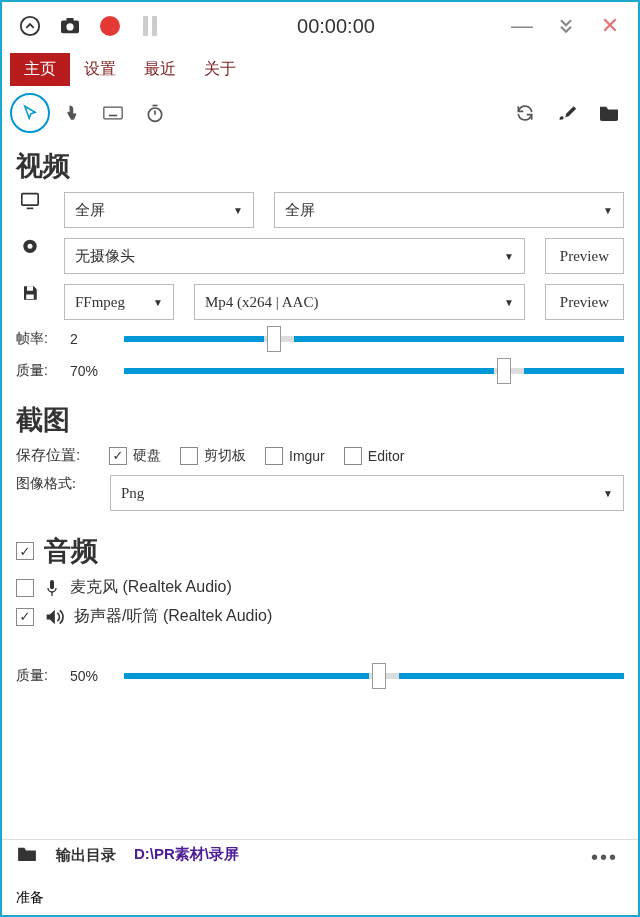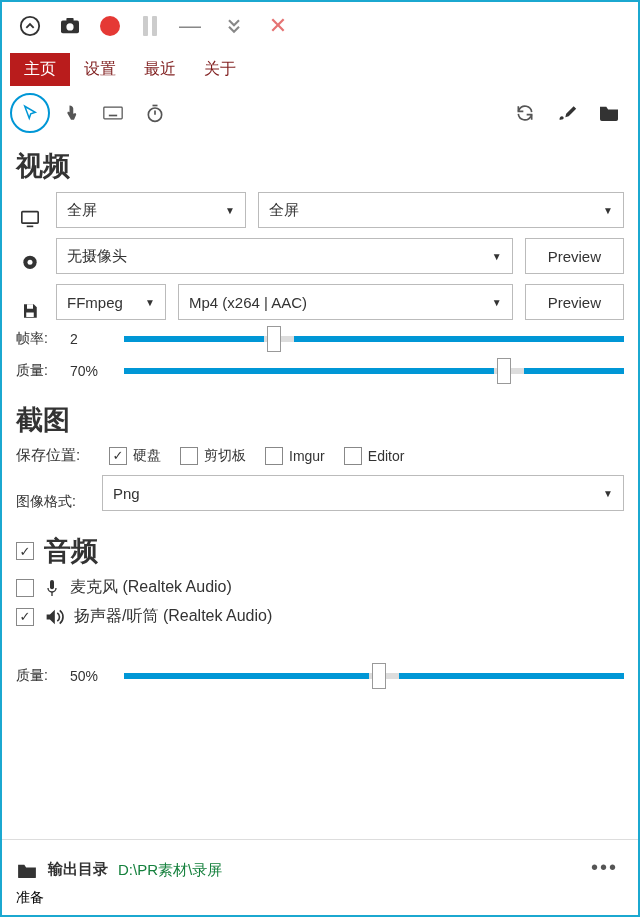--- a/index.html
+++ b/index.html
@@ -38,30 +38,30 @@
   
   .toolbar { display:flex; align-items:center; height:50px; padding:0 8px; }
   .toolbar .tbtn { width:42px; height:42px; display:flex; align-items:center; justify-content:center; border-radius:4px; cursor:pointer; }
   .toolbar .tbtn.active { border:2px solid #0097d6; border-radius:50%; width:40px; height:40px; color:#0097d6;}
   .spacer { flex:1; }
 
   
   .content { flex:1; overflow:auto; padding:6px 14px 0 14px; }
   h2.section { font-size:27px; font-weight:bold; margin:4px 0 8px 0; }
 
-  .row { display:flex; align-items:flex-end; gap:12px; margin-bottom:10px; }
+  .row { display:flex; align-items:flex-start; gap:20px; margin-bottom:10px;font-family:Liberation Serif, serif; }
   .row-icon { width:28px; display:flex; justify-content:center; color:#333; }
   .select {
     border:1px solid #bbb; height:36px; display:flex; align-items:center;
     padding:0 10px; background:#fff; font-size:15px; position:relative;
     cursor:pointer;
   }
   .select .caret { margin-left:auto; font-size:10px; }
   .btn-preview {
-    border:1px solid #bbb; height:36px; padding:0 22px; background:#fff;
+    border:1px solid #bbb; height:36px; padding:0 14px; background:#fff;
     font-size:15px; cursor:pointer; display:flex; align-items:center;
   }
 
   .slider-row { display:flex; align-items:center; gap:10px; margin-bottom:14px; }
   .slider-row .label { width:44px; }
   .slider-row .value { width:44px; }
   .slider {
     flex:1; height:6px; background:#ddd; position:relative; border-radius:2px;
   }
   .slider .fill-left { position:absolute; left:0; top:0; bottom:0; background:#0097d6; }
@@ -81,26 +81,26 @@
   .checkbox.checked::after { content:"✓"; }
   .chk-item { display:flex; align-items:center; gap:6px; }
 
   .audio-item { display:flex; align-items:center; gap:10px; margin:8px 0 8px 0px; }
   .audio-item .checkbox { margin-right:0; }
 
   
   .footer {
     border-top:1px solid #ddd;
     padding:6px 14px;
-    display:flex; align-items:flex-end; gap:10px; height:46px;
+    display:flex; align-items:flex-start; gap:18px; height:46px;
   }
   .footer-label { font-weight:bold; font-size:15px; }
   .footer-path {
-    flex:1; color:#15803d; font-size:15px;
-    border:none; outline:none; background:transparent;
+    flex:1; color:#4c1d95; font-size:15px;
+    border:none; outline:none; background:transparent;font-weight:bold;
   }
   .dots { font-size:20px; letter-spacing:2px; cursor:pointer; padding:0 6px; color:#555;}
   .statusbar { padding:4px 14px 8px 14px; font-size:14px; color:#000000; }
 
   svg { display:block; }
 </style>
 </head>
 <body>
 
 <div class="titlebar">
@@ -119,20 +119,21 @@
   </div>
   <div class="btn-icon">
     <div class="record-dot"></div>
   </div>
   <div class="btn-icon">
     <div class="pause-bars">
         <span></span>
         <span></span>
       </div>
   </div>
+  <div class="timer">00:00:00</div>
   <div class="title-right">
     <div class="btn-icon" style="color:#888;font-size:22px;">—</div>
     <div class="btn-icon">
       <svg width="20" height="20" viewBox="0 0 24 24" fill="none" stroke="#888" stroke-width="2.5">
           <path d="M6 5l6 6 6-6"></path>
           <path d="M6 13l6 6 6-6"></path>
         </svg>
     </div>
     <div class="btn-icon">
         <span class="close-x">✕</span>

